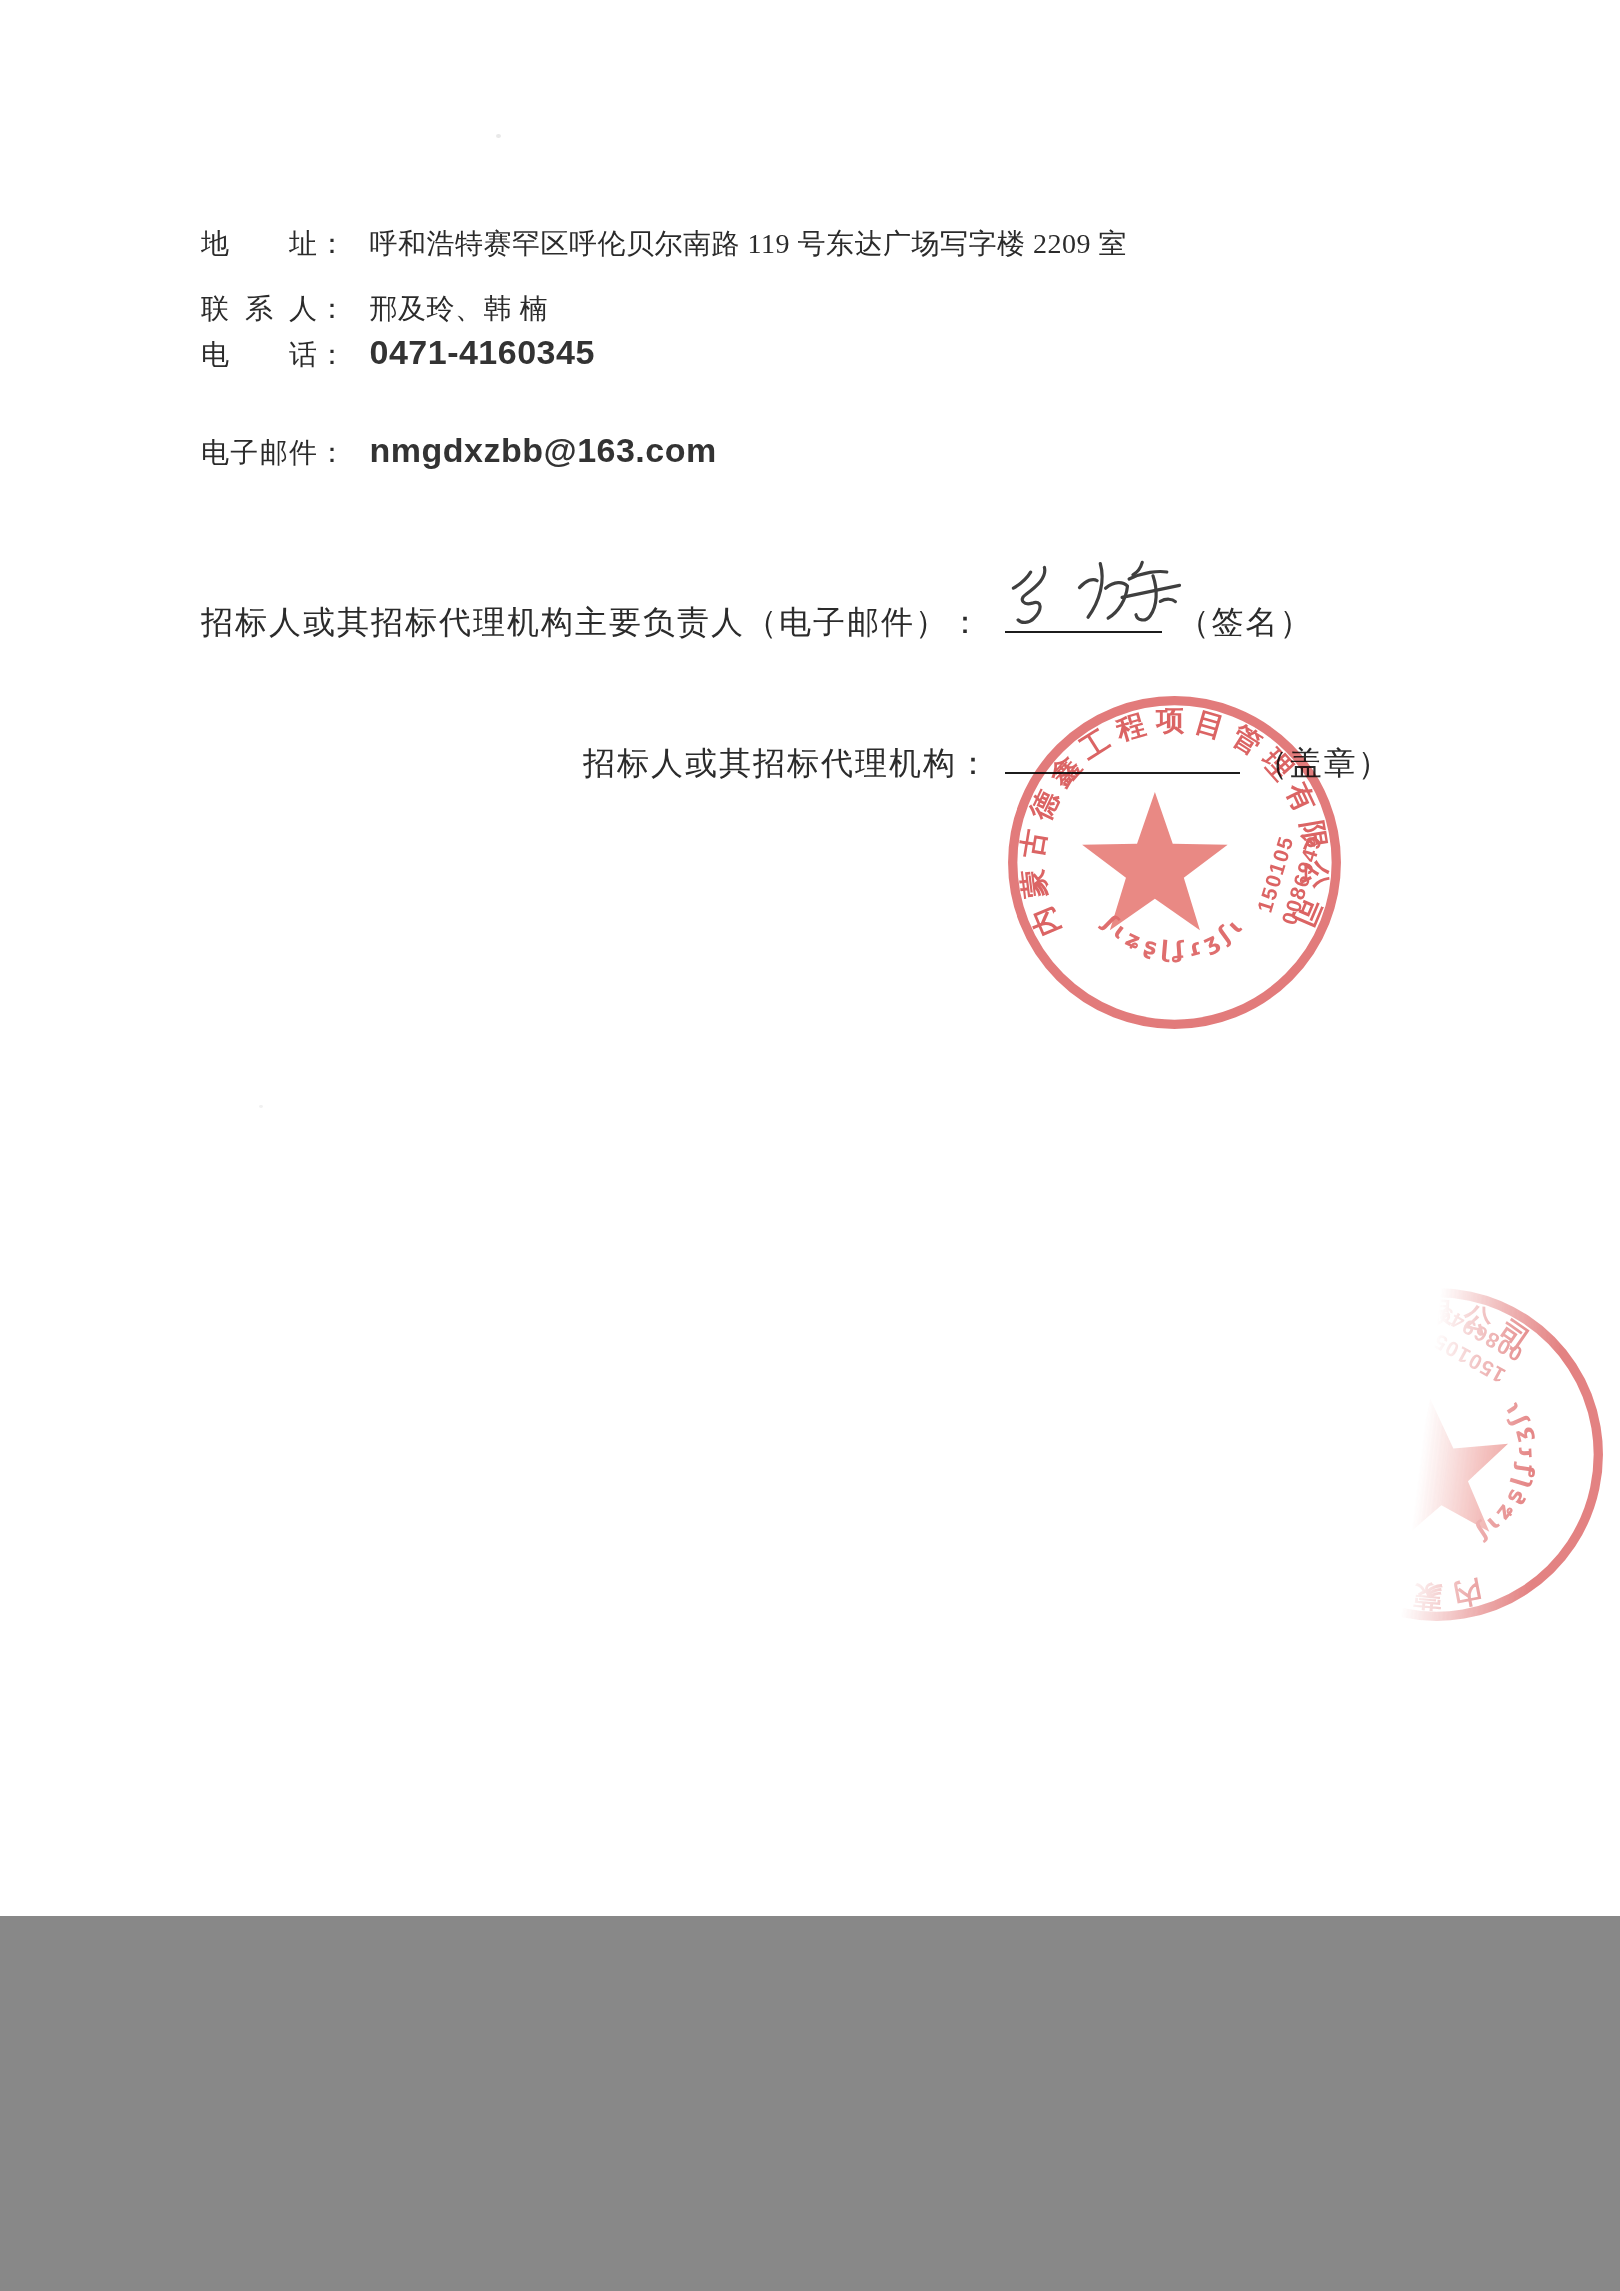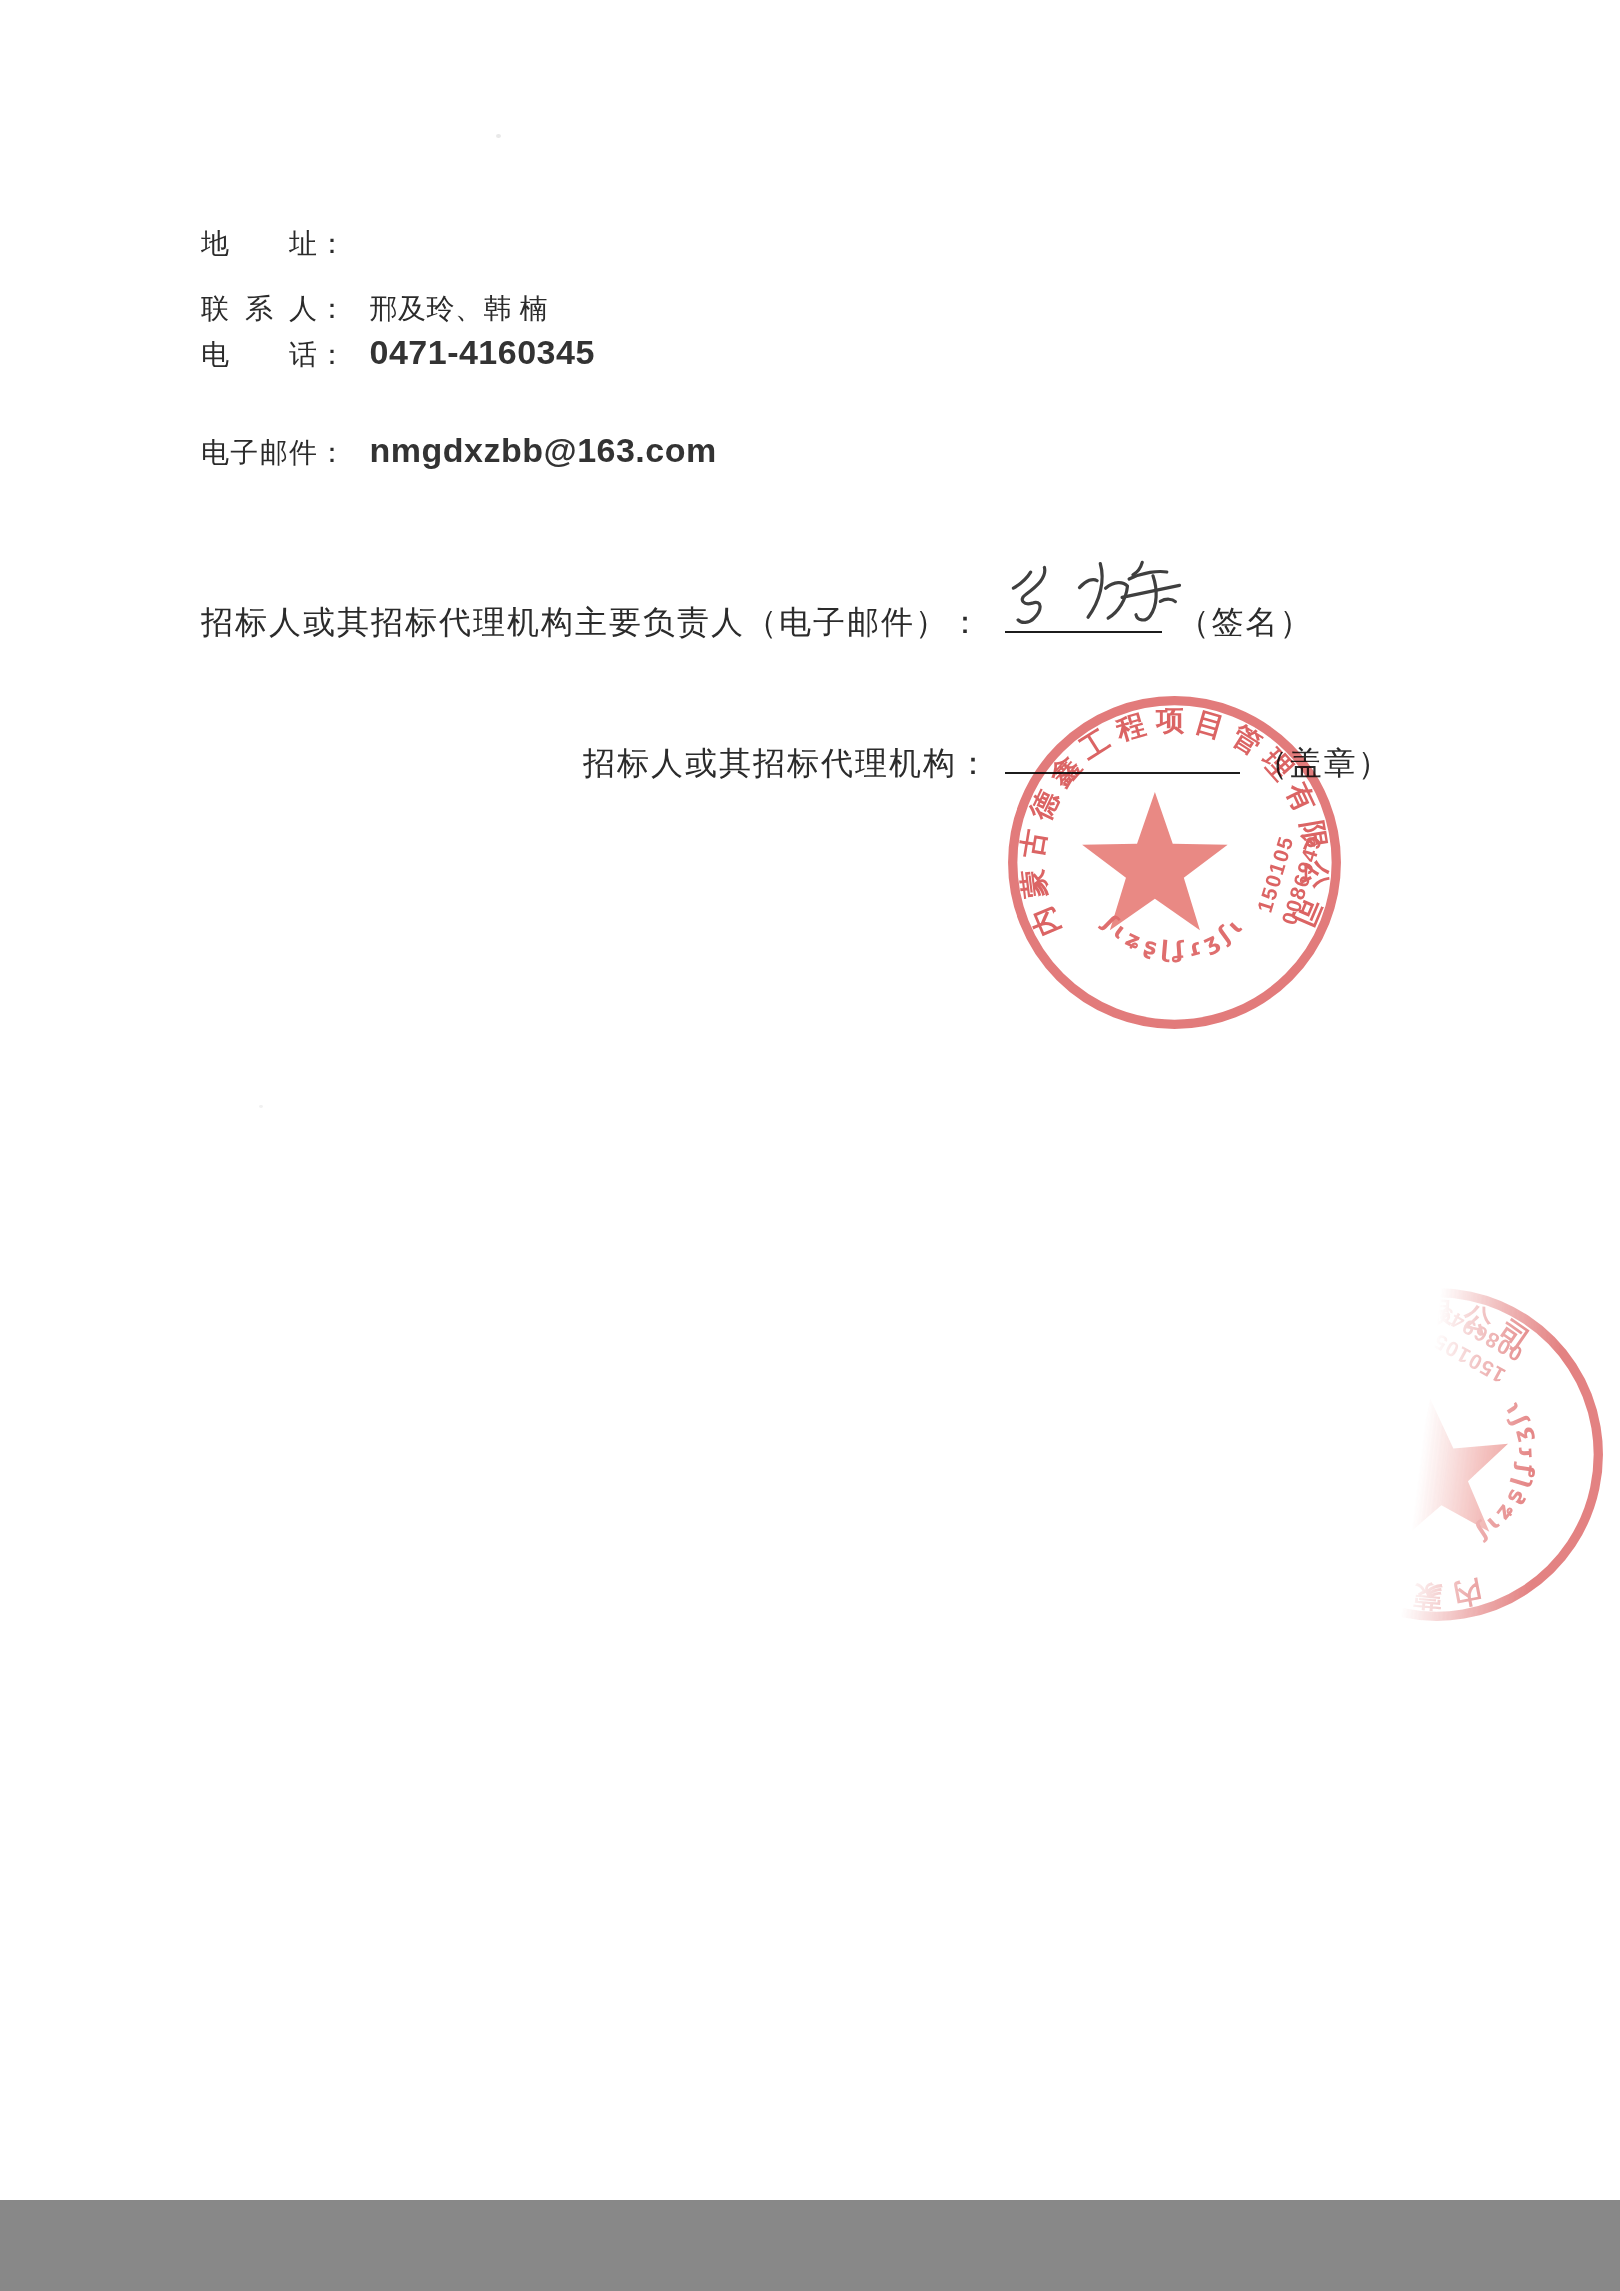--- a/index.html
+++ b/index.html
@@ -1,18 +1,18 @@
 <!DOCTYPE html>
 <html><head>
 <meta charset="utf-8">
 <style>
   html,body{margin:0;padding:0;background:#888;}
   .page{
     position:relative;
-    width:1620px;height:2200px;
+    width:1620px;height:1916px;
     background:#ffffff;
     overflow:hidden;
     font-family:"Liberation Serif","DejaVu Serif",serif;
     color:#2b2b2b;
   }
   
   .contact-row{
     position:absolute;left:201px;
     display:flex;align-items:baseline;
     font-size:28px;line-height:37px;white-space:nowrap;
@@ -88,20 +88,21 @@
   .speck2{left:259px;top:1105px;width:3.9px;height:2.9px;background:#f1f1f1;}
 </style>
 </head>
 <body>
 
 <div class="page">
 
   <div class="contact-row row-addr">
     <span class="lbl">地址</span>
       <span class="colon">：</span>
+    <span class="val">呼和浩特赛罕区呼伦贝尔南路 119 号东达广场写字楼 2209 室</span>
   </div>
   <div class="contact-row row-contact">
     <span class="lbl">联系人</span>
       <span class="colon">：</span>
     <span class="val">邢及玲、韩 楠</span>
   </div>
   <div class="contact-row row-phone">
     <span class="lbl">电话</span>
       <span class="colon">：</span>
     <span class="val val-sans">0471-4160345</span>

